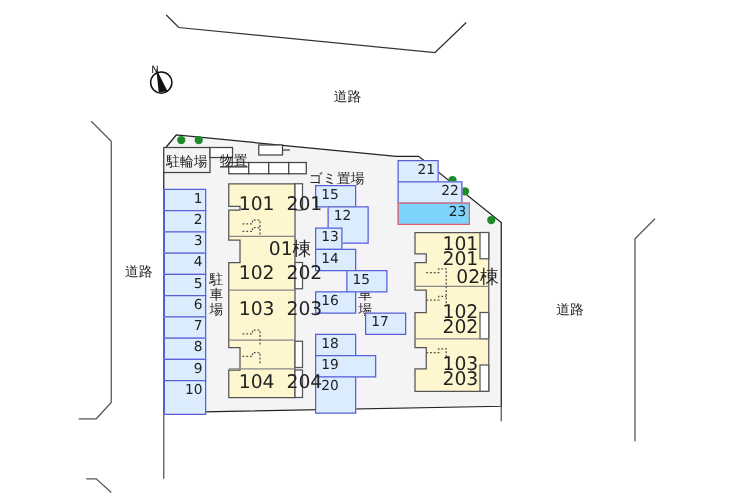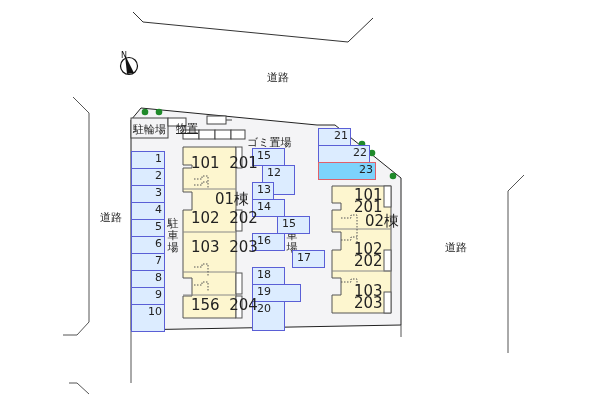--- a/index.html
+++ b/index.html
@@ -120,21 +120,21 @@
 
 <div class="slot right" style="left:318px;top:128px;width:33px;height:18px;">21</div>
 <div class="slot right" style="left:318px;top:145px;width:52px;height:18px;">22</div>
 <div class="slot right red" style="left:318px;top:162px;width:58px;height:18px;">23</div>
 
 <div>
   <div class="unit-text" style="left:191px;top:157px;"><span>101</span>&nbsp;&nbsp;<span>201</span></div>
   <div class="unit-text" style="left:215px;top:193px;">01棟</div>
   <div class="unit-text" style="left:191px;top:212px;"><span>102</span>&nbsp;&nbsp;<span>202</span></div>
   <div class="unit-text" style="left:191px;top:241px;"><span>103</span>&nbsp;&nbsp;<span>203</span></div>
-  <div class="unit-text" style="left:191px;top:299px;"><span>156</span>&nbsp;&nbsp;<span>204</span></div>
+  <div class="unit-text" style="left:191px;top:299px;"><span>104</span>&nbsp;&nbsp;<span>204</span></div>
 </div>
 
 <div>
   <div class="unit-text" style="left:354px;top:189px;text-align:center;"><span>101</span><br><span>201</span></div>
   <div class="unit-text" style="left:365px;top:215px;">02棟</div>
   <div class="unit-text" style="left:354px;top:243px;text-align:center;"><span>102</span><br><span>202</span></div>
   <div class="unit-text" style="left:354px;top:285px;text-align:center;"><span>103</span><br><span>203</span></div>
 </div>
 
 </body></html>

